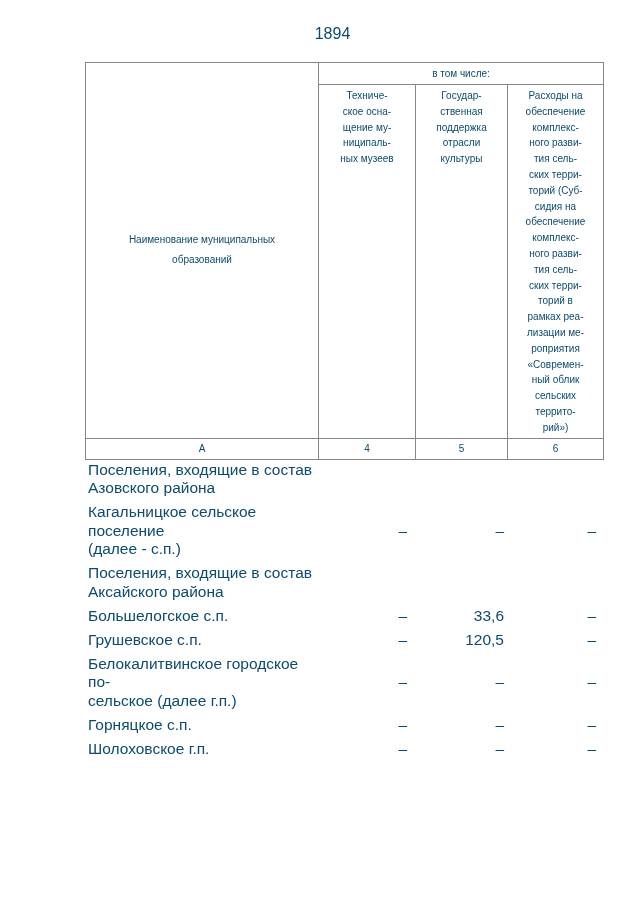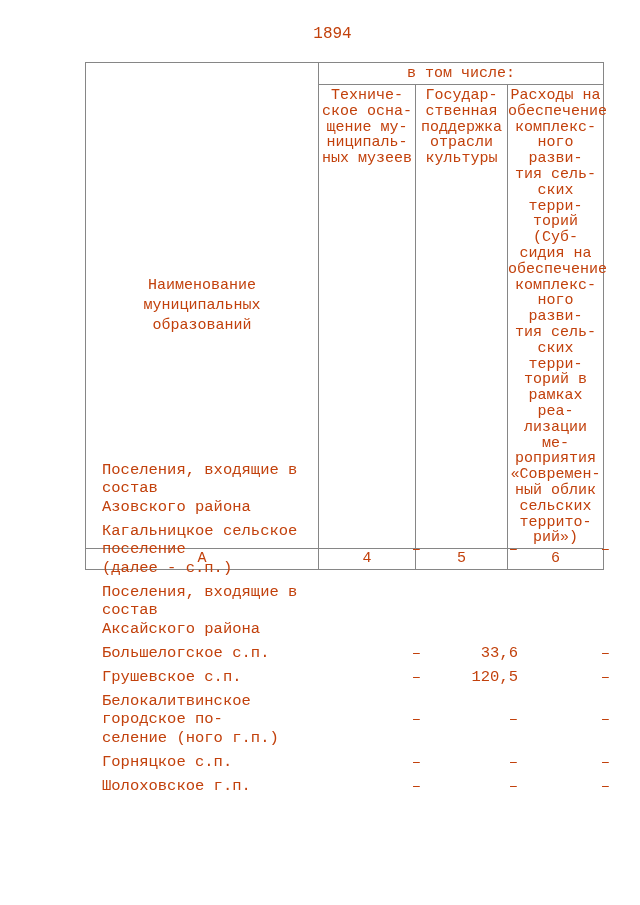--- a/index.html
+++ b/index.html
@@ -1,22 +1,22 @@
 <!DOCTYPE html>
 <html><head>
 <meta charset="utf-8">
 <style>
   html, body { margin: 0; padding: 0; background: #ffffff; }
   .page {
     position: relative;
     width: 640px;
     height: 905px;
     background: #ffffff;
-    font-family: Liberation Mono, monospace;
-    color: #c2410c;
+    font-family: Liberation Sans, sans-serif;
+    color: #0c4a6e;
     overflow: hidden;
   }
   .page-number {
     position: absolute;
     top: 26px;
     left: 0;
     width: 665px;
     text-align: center;
     font-size: 16px;
     line-height: 16px;
@@ -24,42 +24,42 @@
   table { border-collapse: collapse; table-layout: fixed; }
   
   .hdr {
     position: absolute;
     left: 85px;
     top: 62px;
     width: 518px;
   }
   .hdr td {
     border: 1px solid #868686;
-    font-size: 15px;
+    font-size: 10px;
     text-align: center;
     vertical-align: middle;
     padding: 0;
   }
   .name-hd {
     white-space: pre-line;
     line-height: 20px;
   }
   .group-hd { height: 21px; line-height: 17px; }
   .col-hd {
     vertical-align: top !important;
     white-space: pre-line;
     line-height: 15.8px;
     padding-top: 3px !important;
     padding-bottom: 2px !important;
   }
   .idx td { height: 20px; line-height: 20px; }
   
   .body-tbl {
     position: absolute;
-    left: 99px;
+    left: 85px;
     top: 458px;
     width: 518px;
   }
   .body-tbl td {
     font-size: 15.5px;
     line-height: 18.5px;
     padding-top: 2.5px;
     padding-bottom: 3px;
     vertical-align: middle;
   }
@@ -172,21 +172,21 @@
           <td class="val c6">–</td>
         </tr>
         <tr>
           <td class="nm">Грушевское с.п.</td>
           <td class="val c4">–</td>
           <td class="val c5">120,5</td>
           <td class="val c6">–</td>
         </tr>
         <tr>
           <td class="nm">Белокалитвинское городское по-
-селение (ного г.п.)</td>
+сельское (далее г.п.)</td>
           <td class="val c4">–</td>
           <td class="val c5">–</td>
           <td class="val c6">–</td>
         </tr>
         <tr>
           <td class="nm">Горняцкое с.п.</td>
           <td class="val c4">–</td>
           <td class="val c5">–</td>
           <td class="val c6">–</td>
         </tr>

